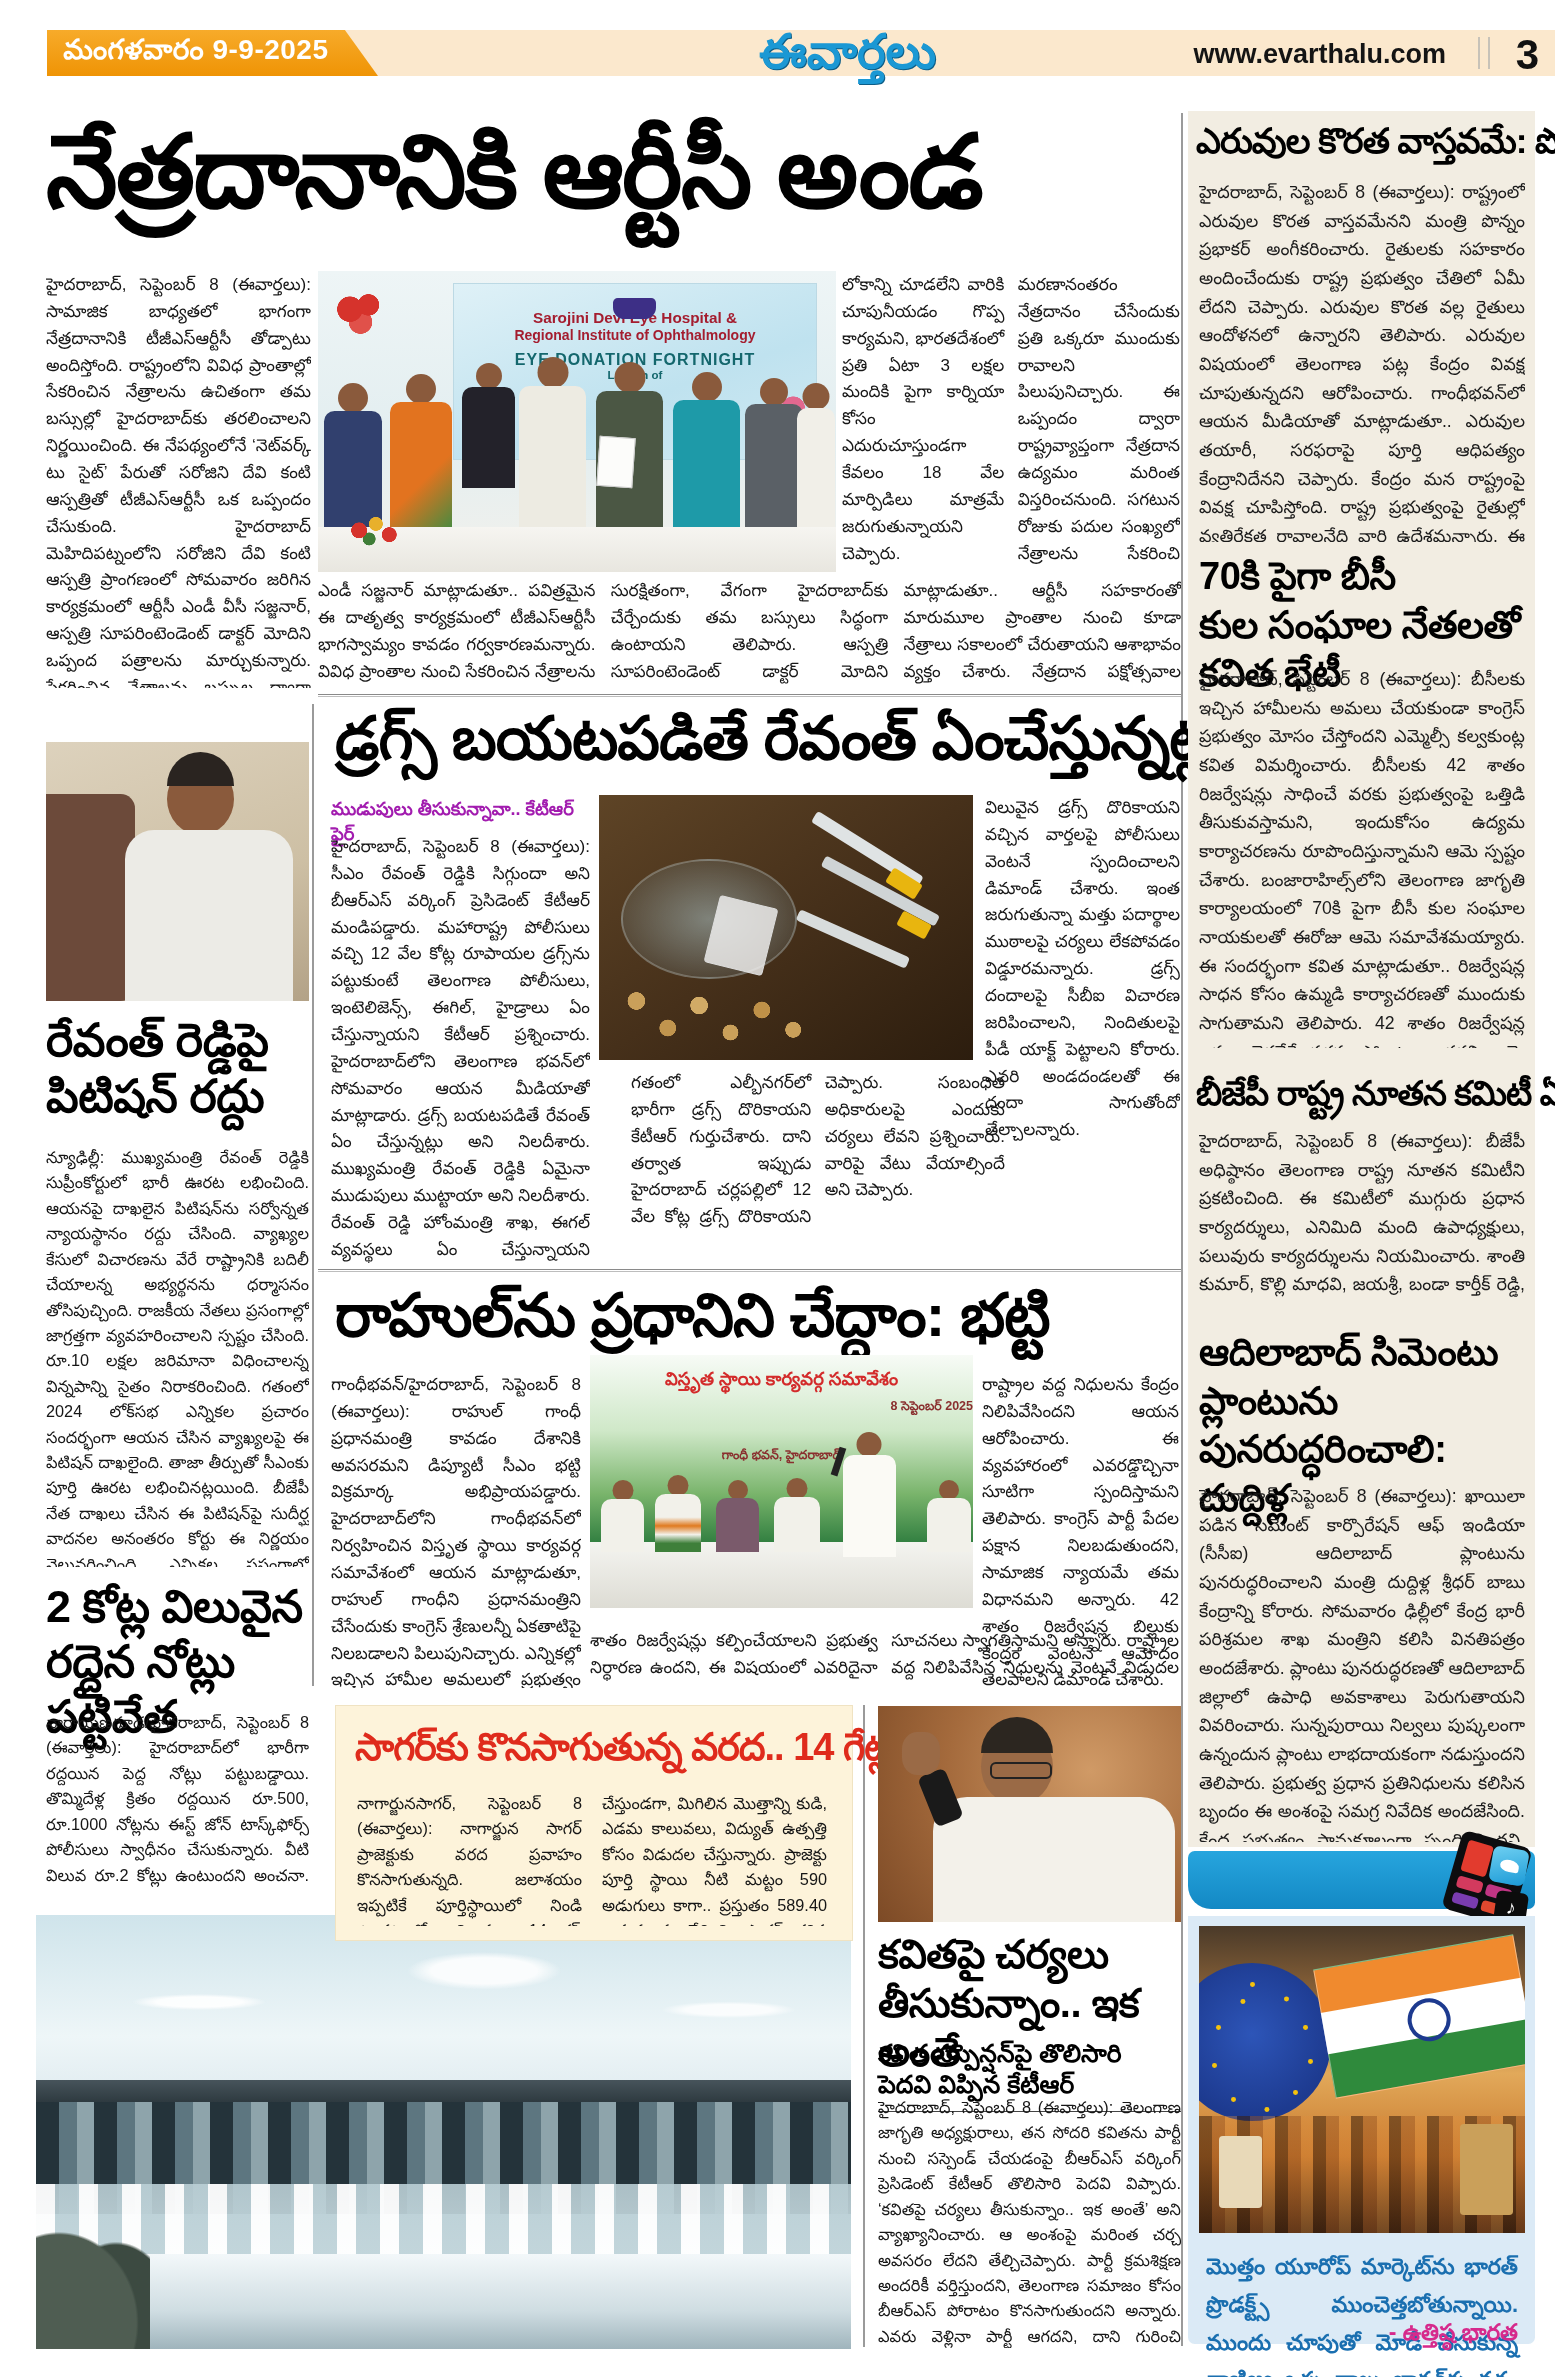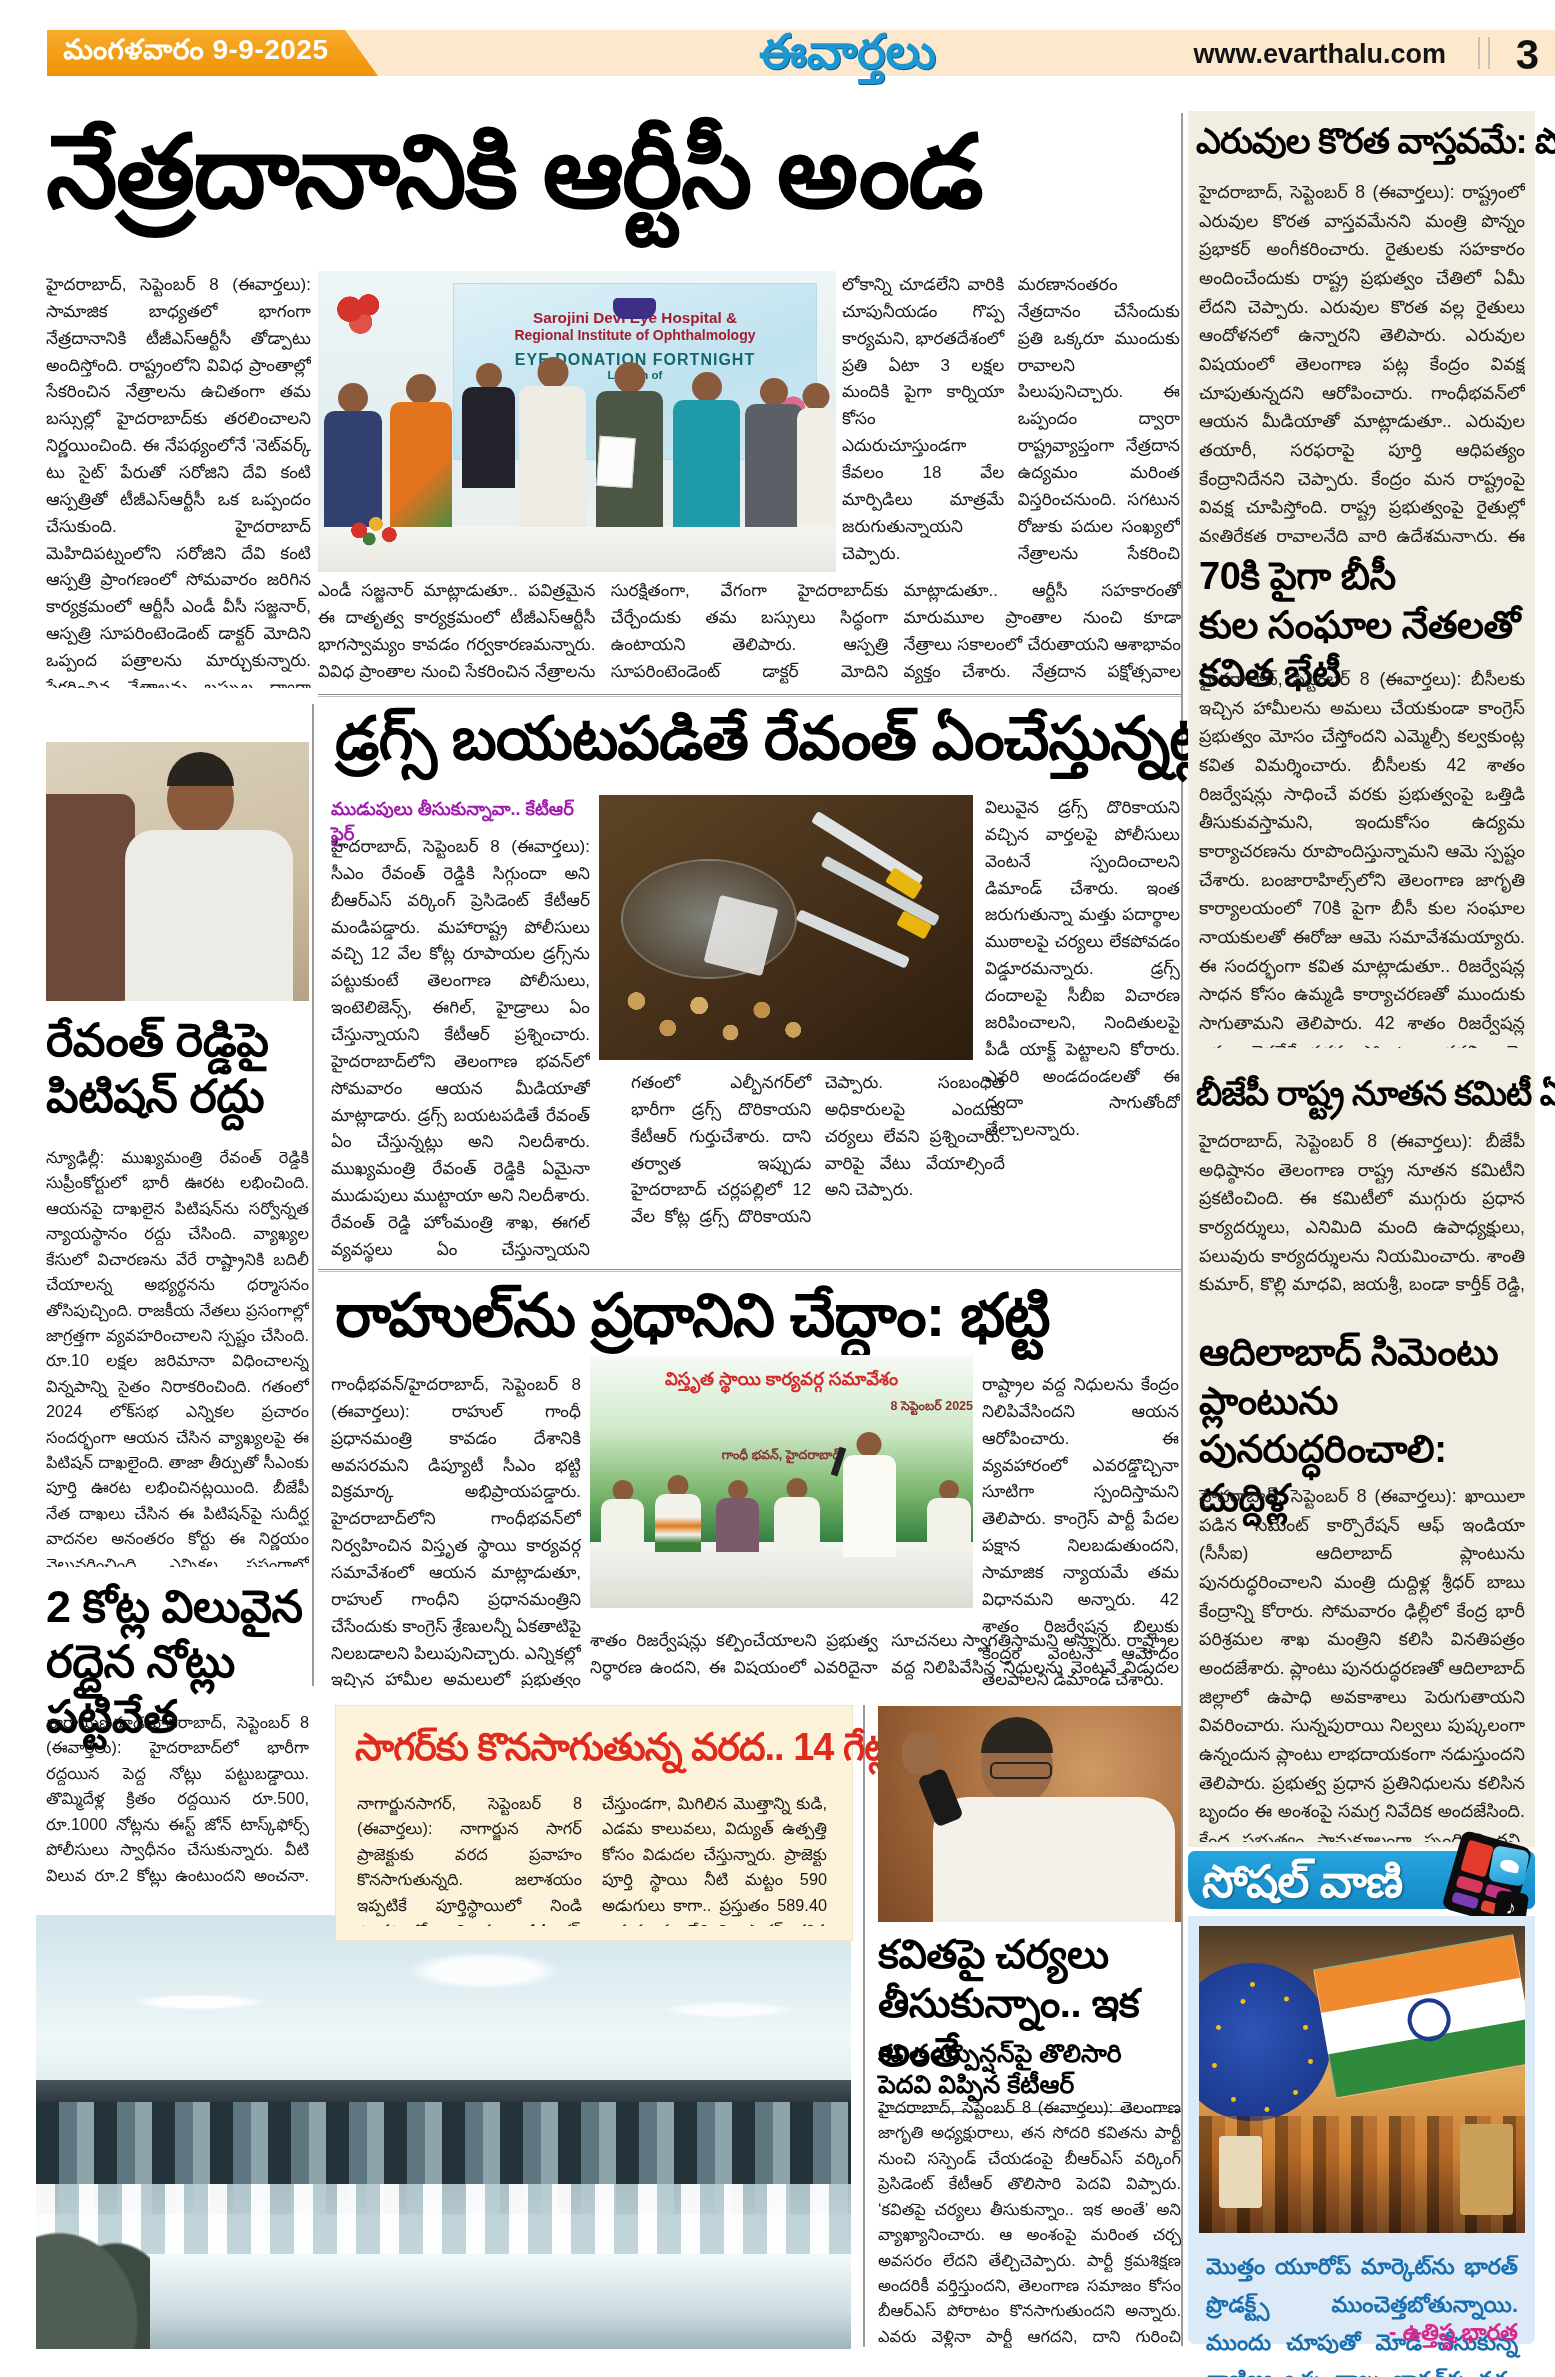--- a/index.html
+++ b/index.html
@@ -206,21 +206,20 @@
 
   <div class="abs" style="left:1196px;top:1074px;width:335px;text-align:center;font-size:34px;font-weight:900;color:#000;white-space:nowrap;letter-spacing:-1px;">బీజేపీ రాష్ట్ర నూతన కమిటీ ఏర్పాటు</div>
   <div class="abs rc-body" style="left:1199px;top:1127px;width:326px;height:171px;">హైదరాబాద్, సెప్టెంబర్ 8 (ఈవార్తలు): బీజేపీ అధిష్ఠానం తెలంగాణ రాష్ట్ర నూతన కమిటీని ప్రకటించింది. ఈ కమిటీలో ముగ్గురు ప్రధాన కార్యదర్శులు, ఎనిమిది మంది ఉపాధ్యక్షులు, పలువురు కార్యదర్శులను నియమించారు. శాంతి కుమార్, కొల్లి మాధవి, జయశ్రీ, బండా కార్తీక్ రెడ్డి, రఘునాథ్ రావు, కల్యాణ్ నాయక్‌లను నియమించినట్లు ఆయన వెల్లడించారు. అంతేకాకుండా, వివిధ మోర్చాలకు రాష్ట్ర అధ్యక్షులను కూడా నియమించారు.</div>
 
   <div class="abs headline-rc" style="left:1199px;top:1328px;width:331px;font-size:38px;">ఆదిలాబాద్ సిమెంటు
 ప్లాంటును పునరుద్ధరించాలి:
 దుద్దిళ్ల</div>
   <div class="abs rc-body" style="left:1199px;top:1482px;width:326px;height:360px;">హైదరాబాద్, సెప్టెంబర్ 8 (ఈవార్తలు): ఖాయిలా పడిన సిమెంట్ కార్పొరేషన్ ఆఫ్ ఇండియా (సీసీఐ) ఆదిలాబాద్ ప్లాంటును పునరుద్ధరించాలని మంత్రి దుద్దిళ్ల శ్రీధర్ బాబు కేంద్రాన్ని కోరారు. సోమవారం ఢిల్లీలో కేంద్ర భారీ పరిశ్రమల శాఖ మంత్రిని కలిసి వినతిపత్రం అందజేశారు. ప్లాంటు పునరుద్ధరణతో ఆదిలాబాద్ జిల్లాలో ఉపాధి అవకాశాలు పెరుగుతాయని వివరించారు. సున్నపురాయి నిల్వలు పుష్కలంగా ఉన్నందున ప్లాంటు లాభదాయకంగా నడుస్తుందని తెలిపారు. ప్రభుత్వ ప్రధాన ప్రతినిధులను కలిసిన బృందం ఈ అంశంపై సమగ్ర నివేదిక అందజేసింది. కేంద్ర ప్రభుత్వం సానుకూలంగా స్పందించిందని, త్వరలో నిపుణుల బృందం ప్లాంటును సందర్శిస్తుందని చెప్పారు. ప్లాంటు మూతతో నష్టపోయిన కార్మికులకు న్యాయం చేయాలని, స్థానిక యువతకు ఉద్యోగాలు కల్పించాలని కోరారు.</div>
 
   <div class="abs" style="left:1188px;top:1851px;width:347px;height:58px;background:linear-gradient(180deg,#27a5de,#1388c4);border-radius:6.7px 6.7px 6.7px 23px;"></div>
-  <div class="abs" style="left:1202px;top:1856px;width:249px;color:#fff;font-weight:900;font-size:45px;text-shadow:1.4px 1.4px 1.9px rgba(0,0,0,.35);letter-spacing:-1px;">సోషల్ వాణి</div>
   <div class="abs" style="left:1451px;top:1838px;width:72px;height:81px;background:#0d0d0f;border-radius:8.6px;transform:rotate(16deg);
               display:grid;grid-template-columns:1fr 1fr;gap:4.8px;padding:7.7px;box-sizing:border-box;">
     <div style="background:#e23b2e;border-radius:3.8px;"></div>
     <div style="background:#3b5998;border-radius:3.8px;color:#fff;font-weight:bold;font-size:16.3px;text-align:center;line-height:21px;">f</div>
     <div style="background:#d33a5e;border-radius:3.8px;"></div>
     <div style="background:#c13584;border-radius:3.8px;"></div>
     <div style="background:#7a3cb0;border-radius:3.8px;"></div>
     <div style="background:#e0482f;border-radius:3.8px;"></div>
   </div>
   <div class="abs" style="left:1491px;top:1848px;width:36px;height:36px;background:linear-gradient(160deg,#6fd0f2,#1b9ad6);border-radius:6.7px;transform:rotate(10deg);">

